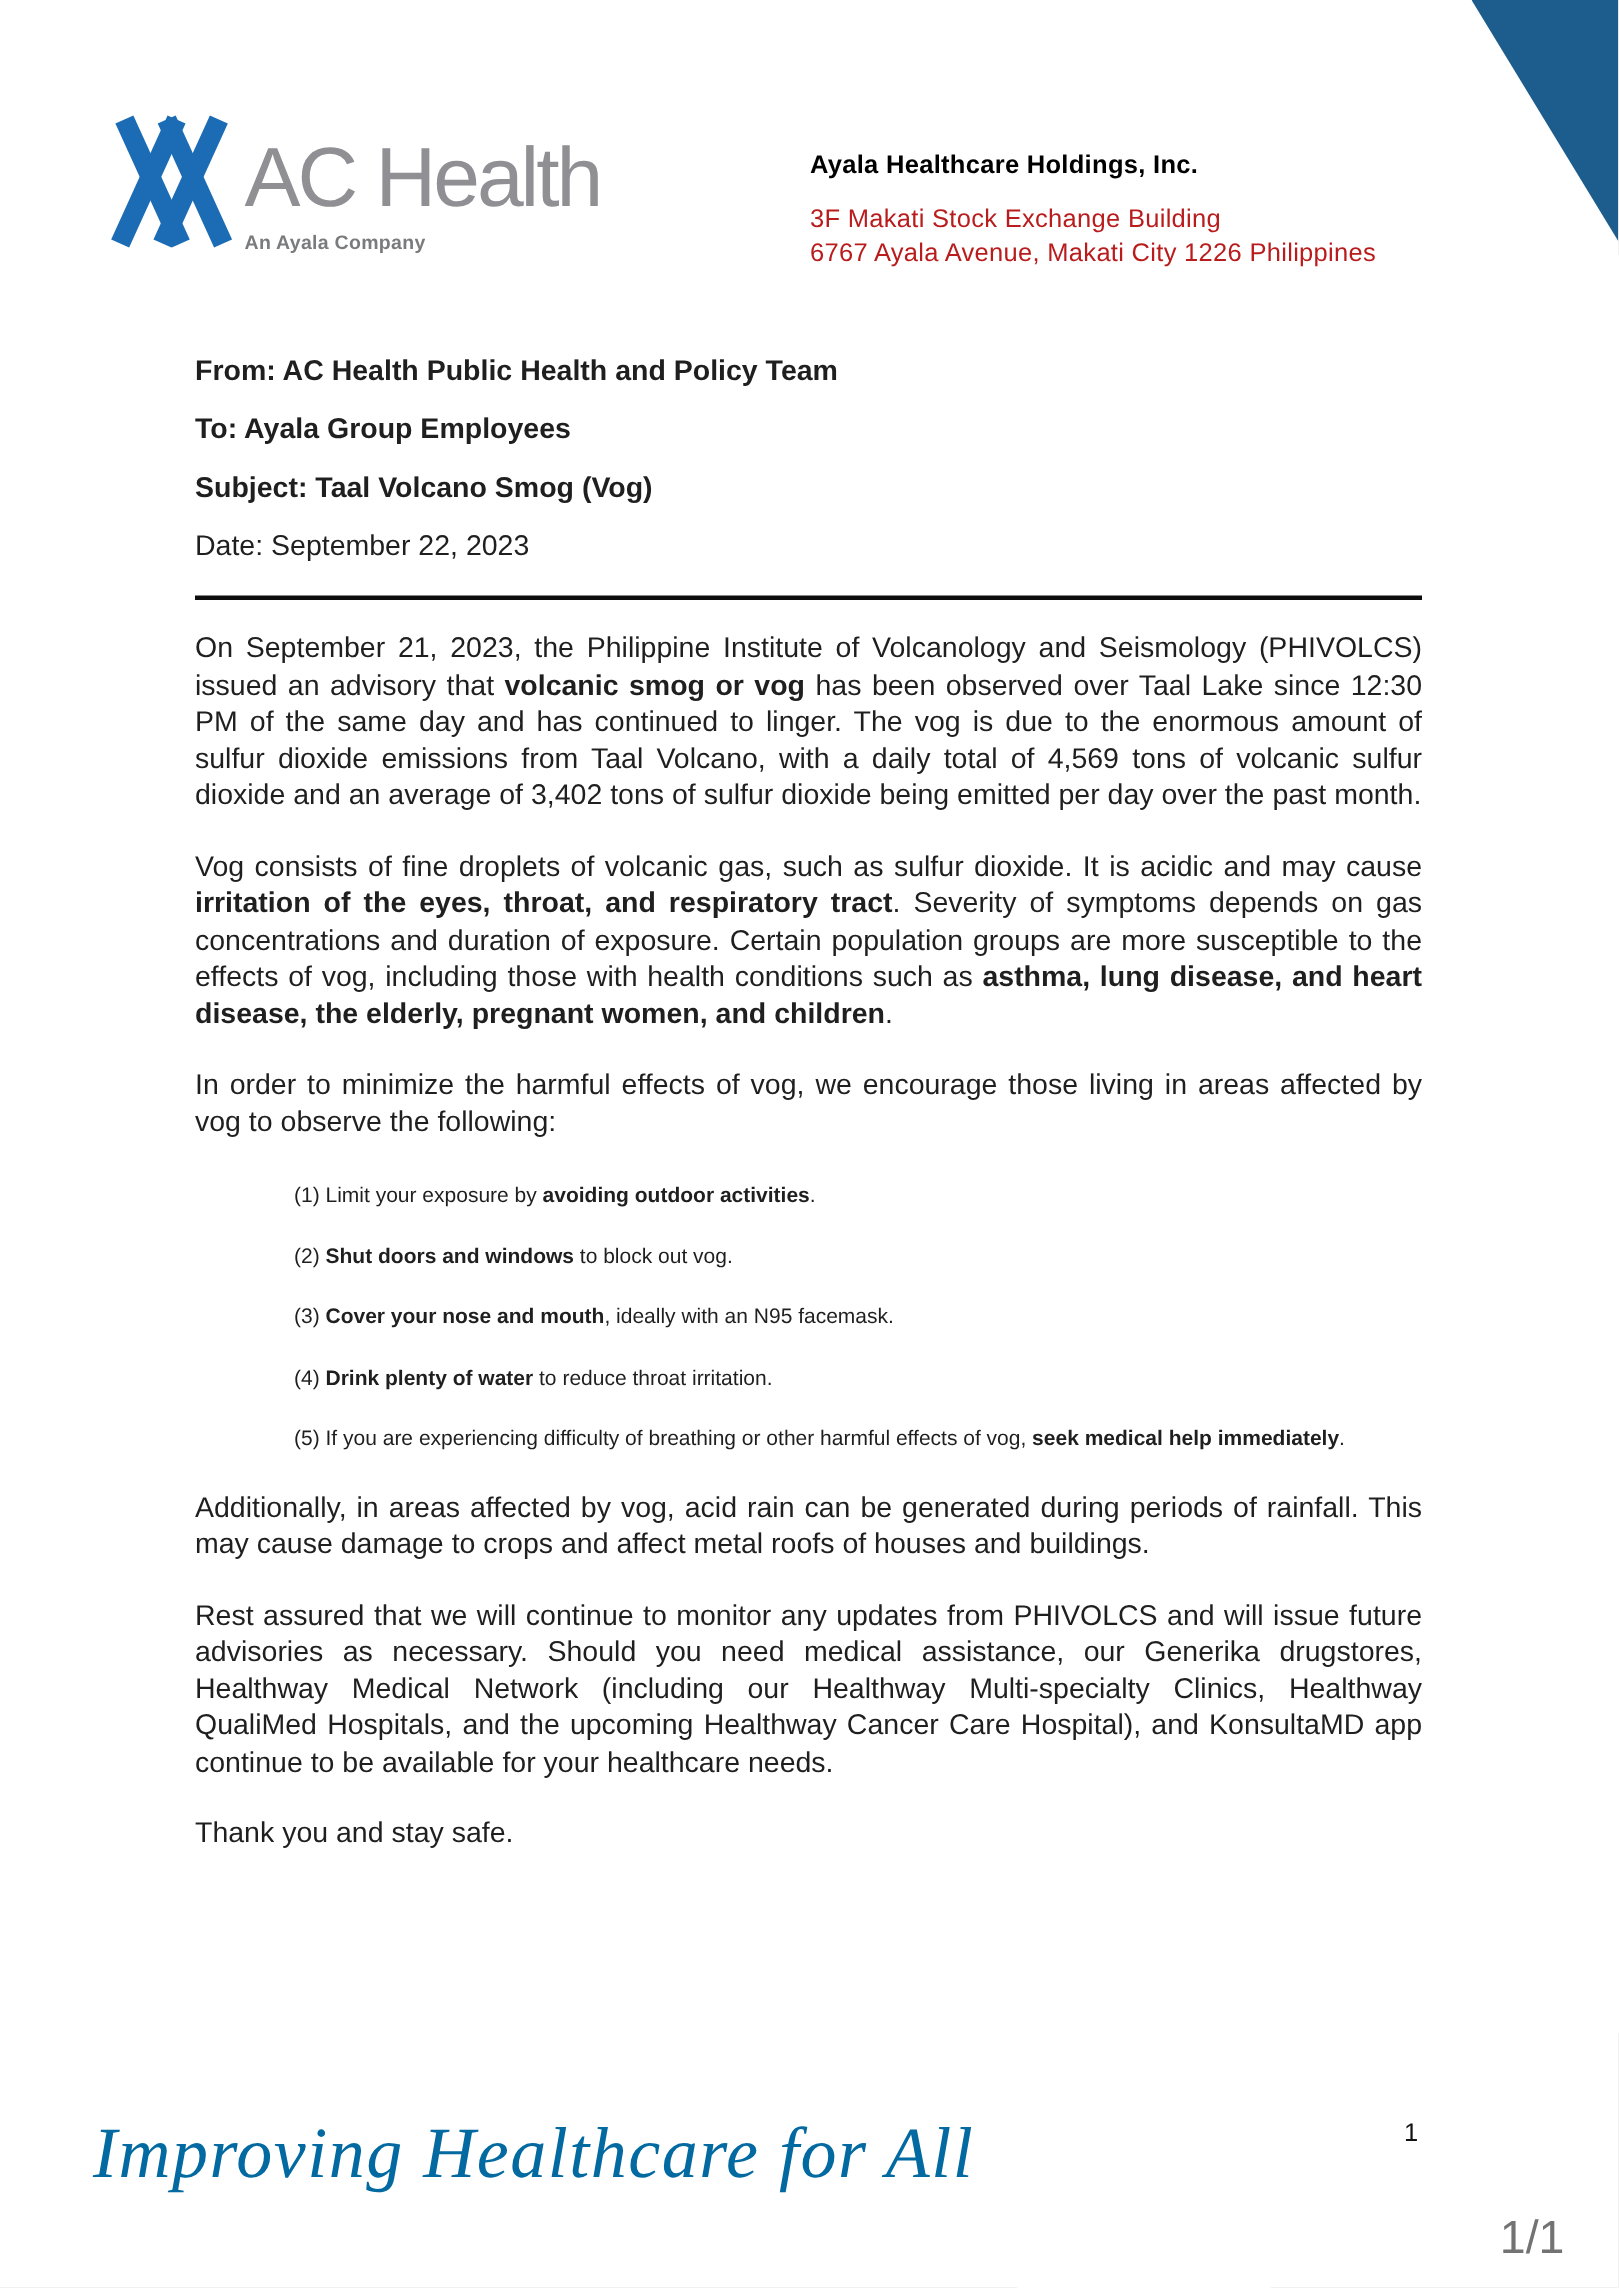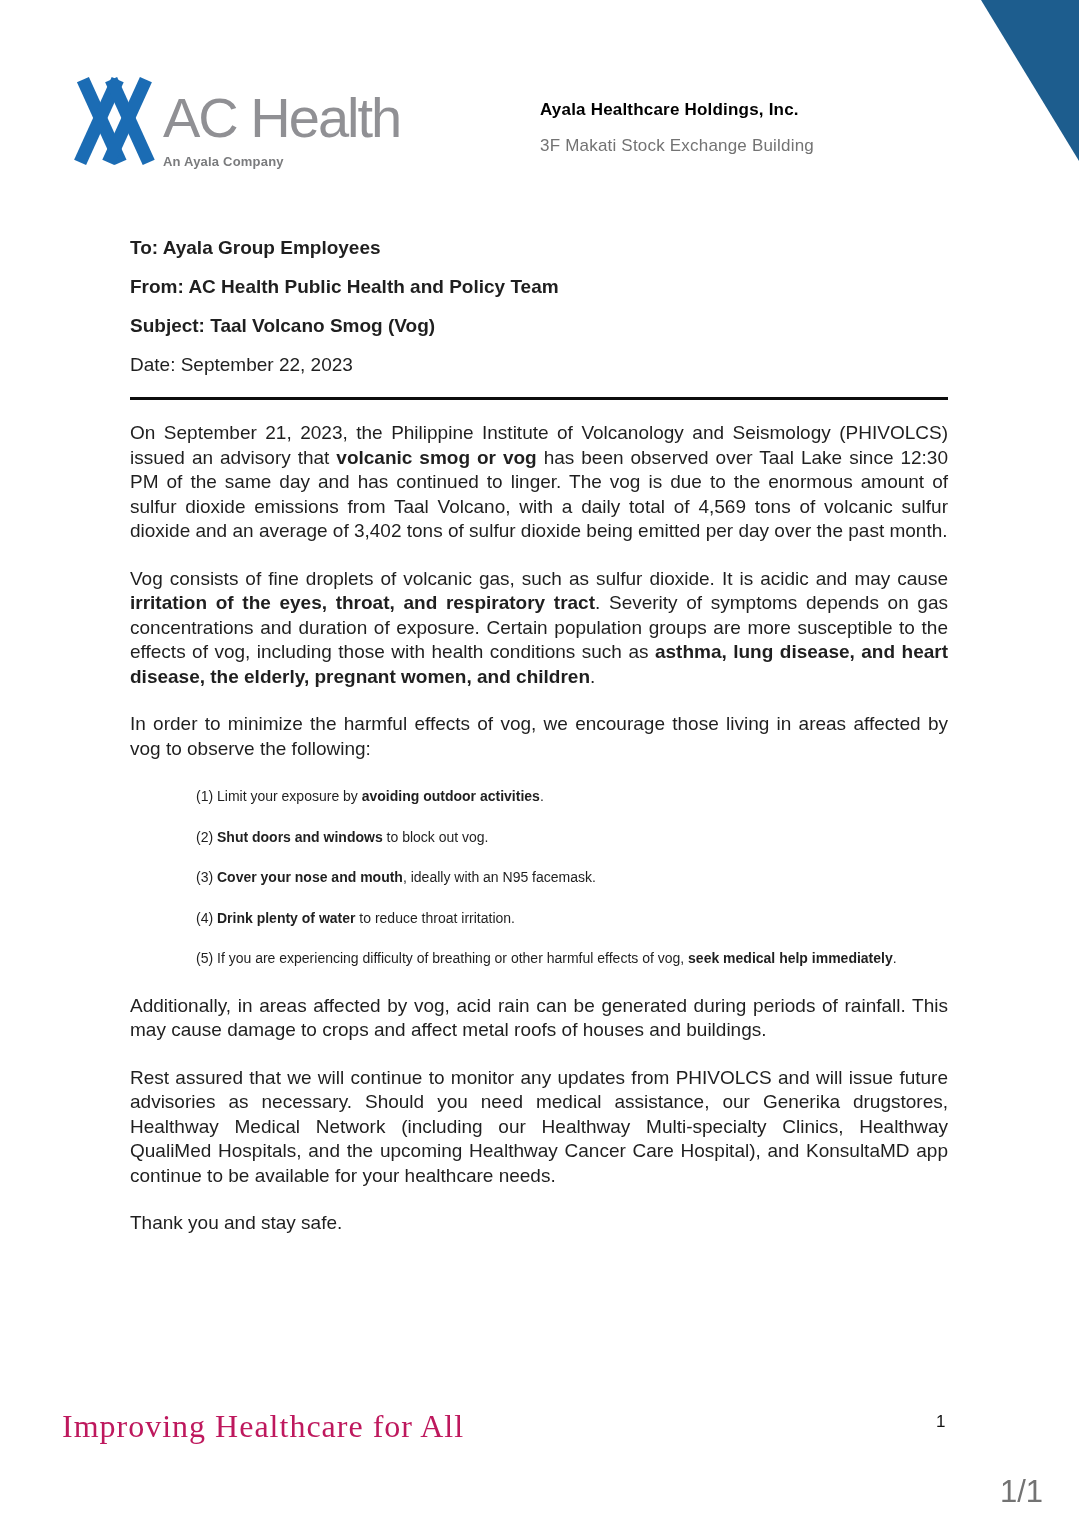--- a/index.html
+++ b/index.html
@@ -45,21 +45,21 @@
     margin-top: 6px;
     letter-spacing: 0.2px;
   }
   .company-block {
     position: absolute;
     left: 540px; top: 98px;
     font-size: 17px;
     line-height: 23px;
   }
   .company-name { font-weight: 700; color: #000000; letter-spacing: 0.2px; }
-  .company-address { color: #737373; letter-spacing: 0.2px; }
+  .company-address { color: #b91c1c; letter-spacing: 0.2px; }
   .company-address.first { margin-top: 13px; }
 
   
   .letter {
     position: absolute;
     left: 130px; top: 236px;
     width: 818px;
   }
   .memo-line {
     font-size: 19px;
@@ -86,24 +86,25 @@
     margin: 0 0 16px 66px;
   }
   .list-item.last { margin-bottom: 23px; }
   .b { font-weight: 700; }
 
   
   .footer-slogan {
     position: absolute;
     left: 62px; top: 1408px;
     font-family: "Liberation Serif", "DejaVu Serif", serif;
-    font-size: 32px;
-    color: #be185d;
+    font-size: 48px;
+    color: #0369a1;
     letter-spacing: 1px;
     white-space: nowrap;
+    font-style: italic;
   }
   .page-number {
     position: absolute;
     left: 936px; top: 1412px;
     font-size: 17px;
     color: #111111;
   }
   .pager-indicator {
     position: absolute;
     right: 36px; top: 1474px;
@@ -127,25 +128,26 @@
   </svg>
 
   <div class="logo-text">
     <div class="brand-name">AC Health</div>
     <div class="brand-tagline">An Ayala Company</div>
   </div>
 
   <div class="company-block">
     <div class="company-name">Ayala Healthcare Holdings, Inc.</div>
     <div class="company-address first">3F Makati Stock Exchange Building</div>
+    <div class="company-address">6767 Ayala Avenue, Makati City 1226 Philippines</div>
   </div>
 
   <div class="letter">
+    <p class="memo-line bold">From: AC Health Public Health and Policy Team</p>
     <p class="memo-line bold">To: Ayala Group Employees</p>
-    <p class="memo-line bold">From: AC Health Public Health and Policy Team</p>
     <p class="memo-line bold">Subject: Taal Volcano Smog (Vog)</p>
     <p class="memo-line">Date: September 22, 2023</p>
     <hr class="divider">
     <div class="body-blocks">
         <div class="para"><span>On September 21, 2023, the Philippine Institute of Volcanology and Seismology (PHIVOLCS) issued an advisory that </span><span class="b">volcanic smog or vog</span><span> has been observed over Taal Lake since 12:30 PM of the same day and has continued to linger. The vog is due to the enormous amount of sulfur dioxide emissions from Taal Volcano, with a daily total of 4,569 tons of volcanic sulfur dioxide and an average of 3,402 tons of sulfur dioxide being emitted per day over the past month.</span></div>
         <div class="para"><span>Vog consists of fine droplets of volcanic gas, such as sulfur dioxide. It is acidic and may cause </span><span class="b">irritation of the eyes, throat, and respiratory tract</span><span>. Severity of symptoms depends on gas concentrations and duration of exposure. Certain population groups are more susceptible to the effects of vog, including those with health conditions such as </span><span class="b">asthma, lung disease, and heart disease, the elderly, pregnant women, and children</span><span>.</span></div>
         <div class="para"><span>In order to minimize the harmful effects of vog, we encourage those living in areas affected by vog to observe the following:</span></div>
         <div class="list-item"><span>(1) Limit your exposure by </span><span class="b">avoiding outdoor activities</span><span>.</span></div>
         <div class="list-item"><span>(2) </span><span class="b">Shut doors and windows</span><span> to block out vog.</span></div>
         <div class="list-item"><span>(3) </span><span class="b">Cover your nose and mouth</span><span>, ideally with an N95 facemask.</span></div>

